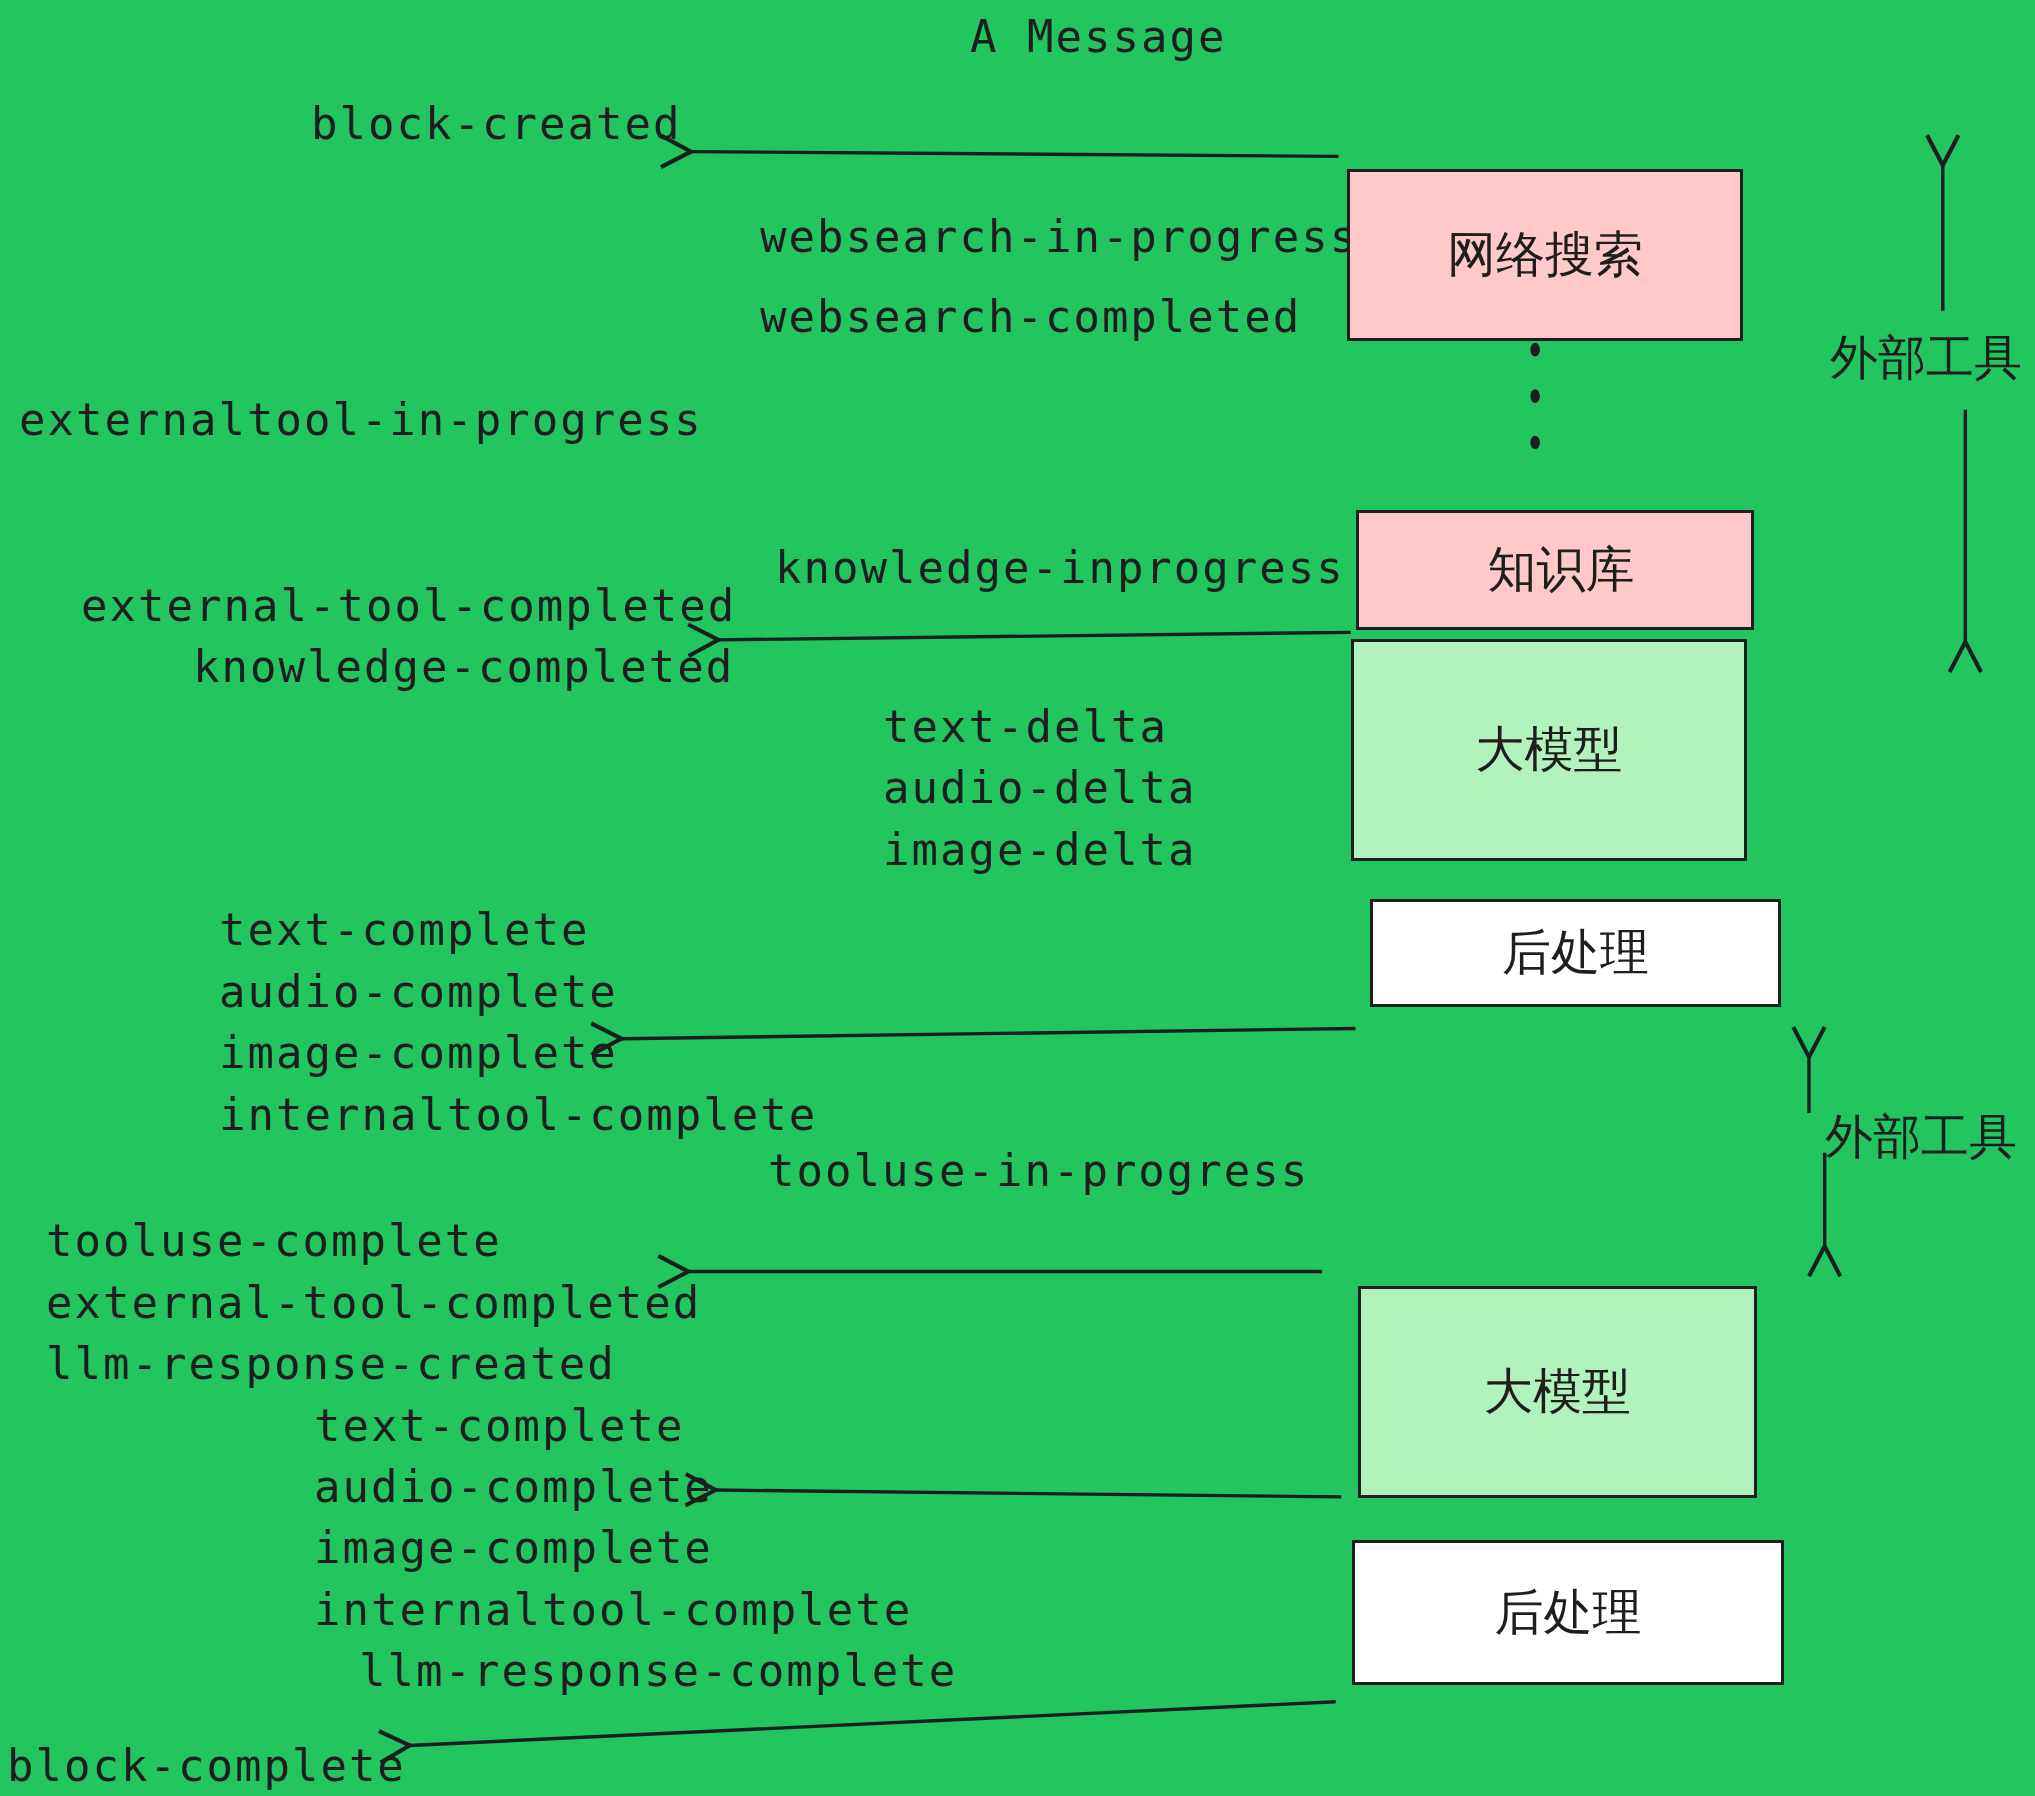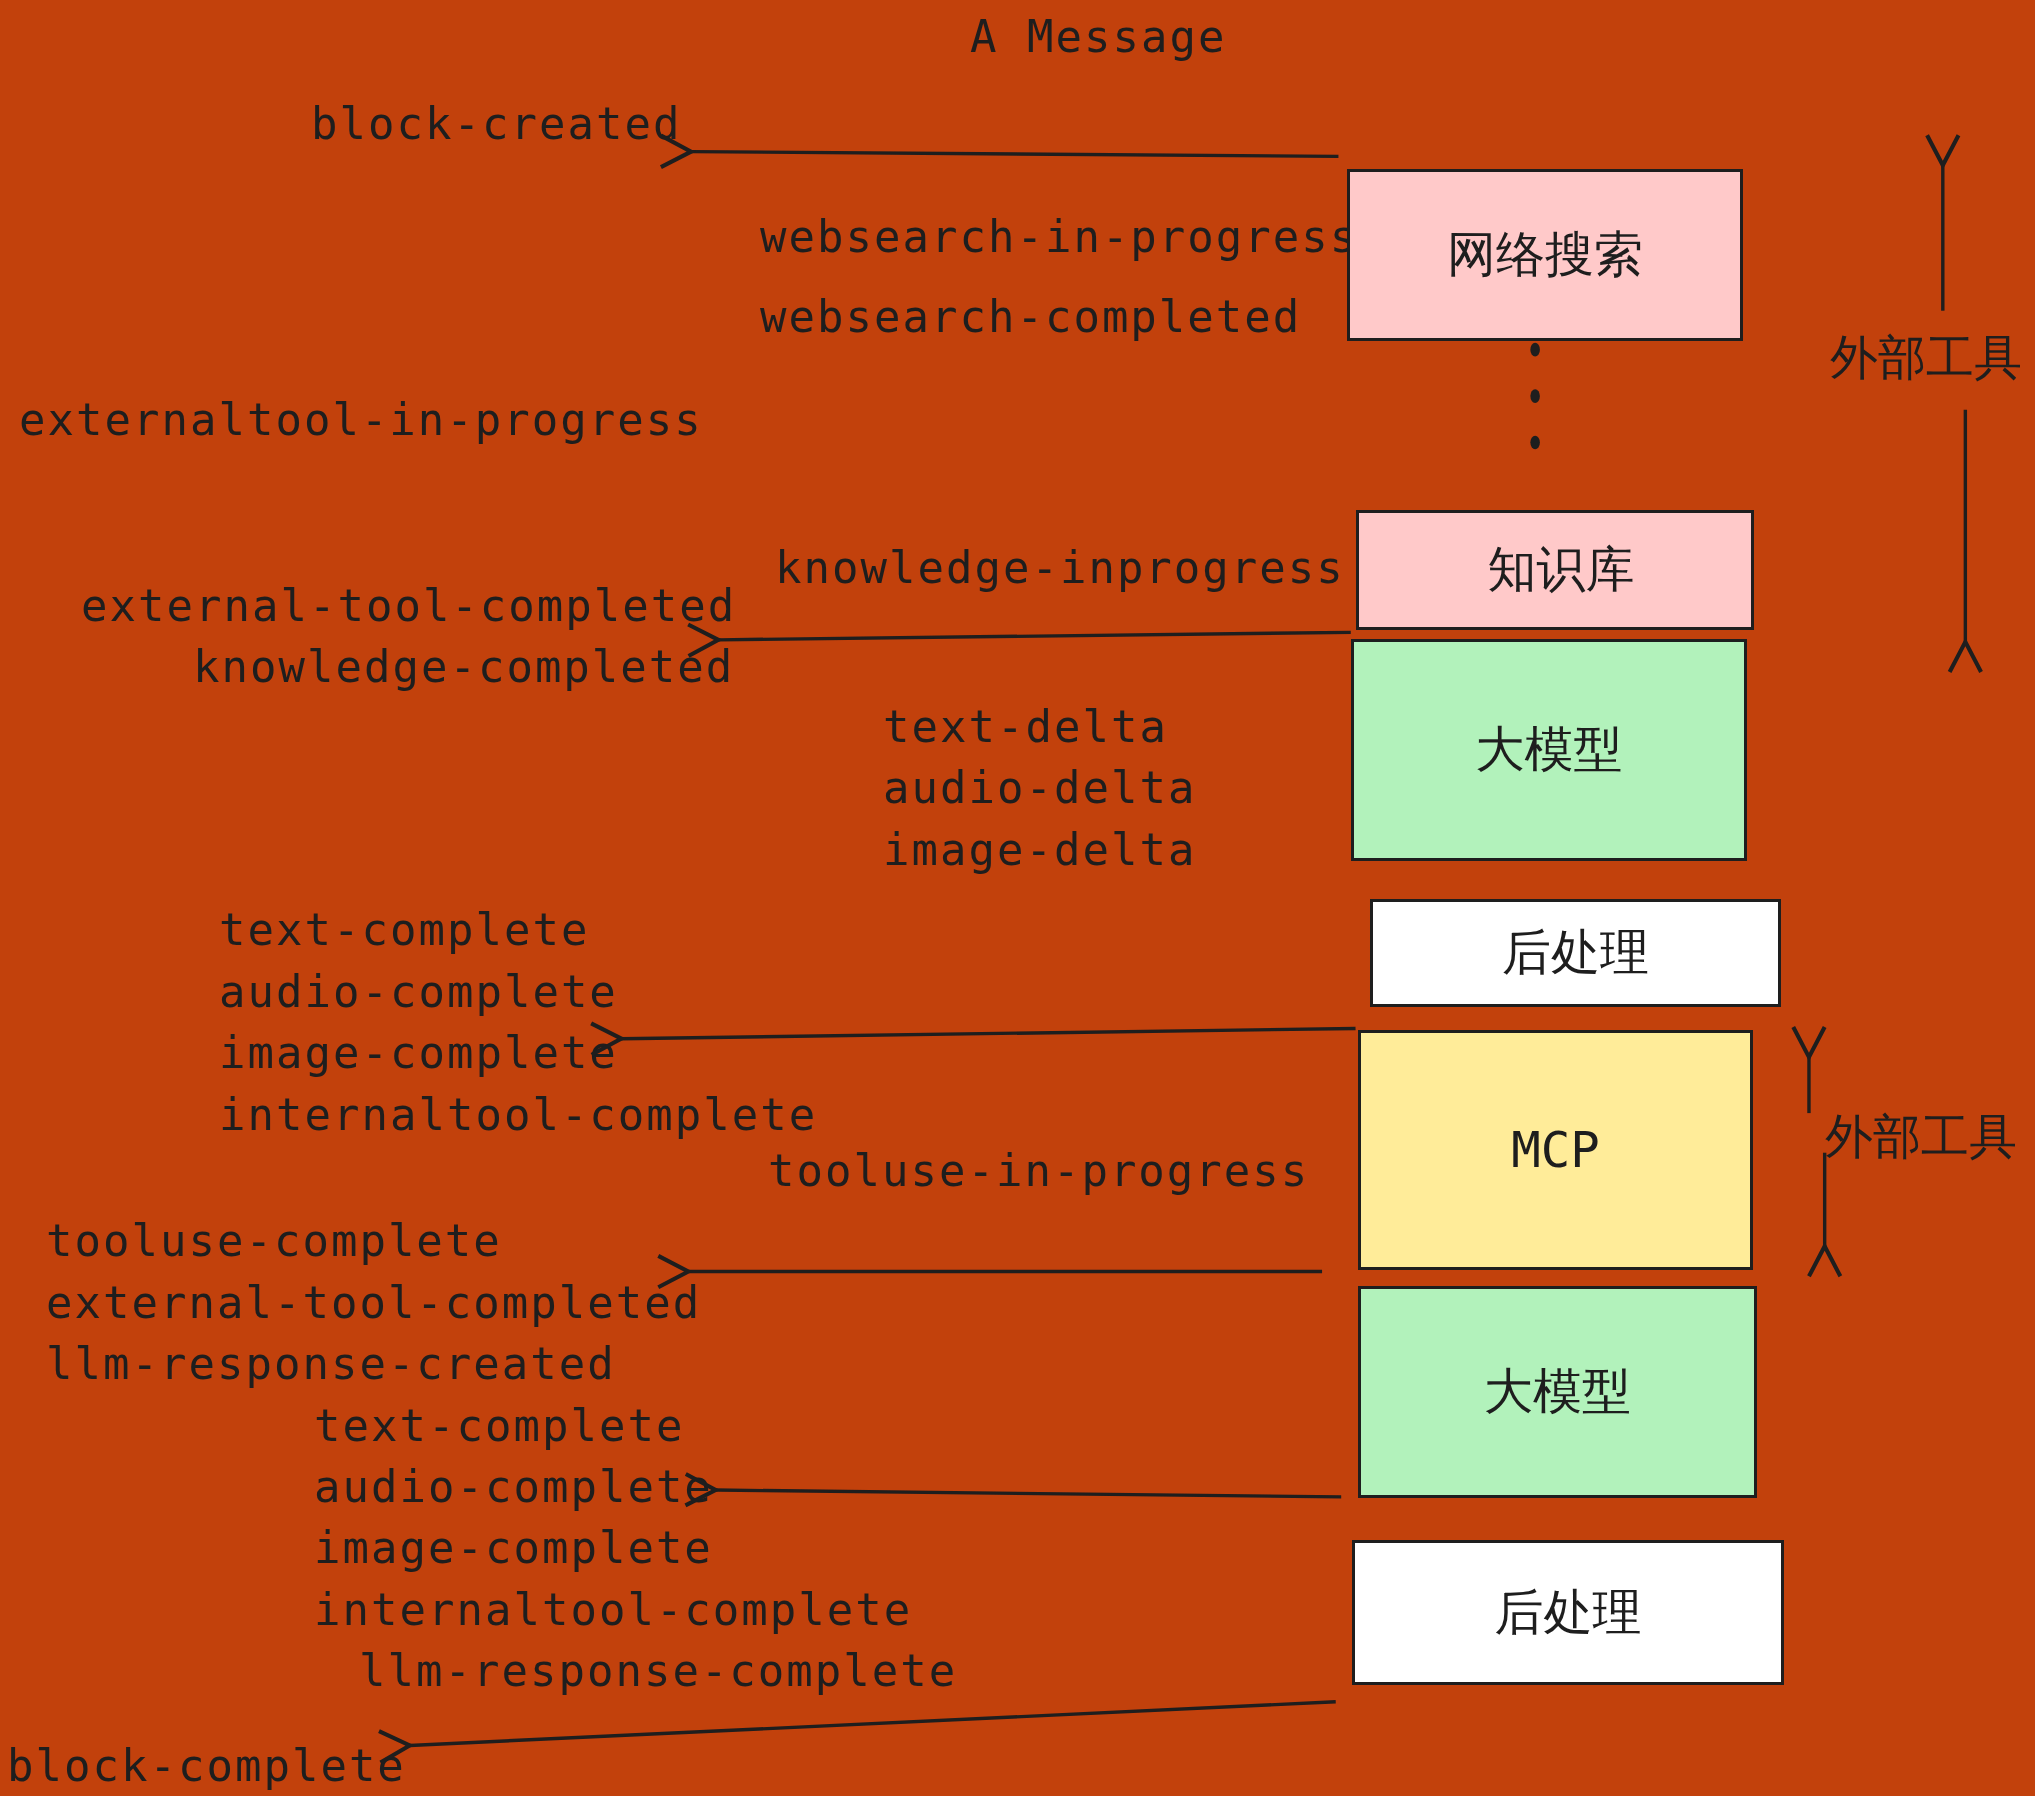--- a/index.html
+++ b/index.html
@@ -1,17 +1,17 @@
 <!DOCTYPE html>
 <html style="font-size:11px"><head>
 <meta charset="utf-8">
 <style>
   html,body{margin:0;padding:0;background:#ffffff;}
   .canvas{
-    position:relative;width:2035px;height:1796px;background:#c2410c;
+    position:relative;width:2035px;height:1796px;background:#22c55e;
     font-family:"DejaVu Sans Mono", monospace;color:#1e1e1e;overflow:hidden;
   }
   .title{
     position:absolute;left:970px;top:15px;font-size:44px;letter-spacing:2px;
     line-height:1;white-space:nowrap;
   }
   .ev{
     position:absolute;font-size:44px;letter-spacing:2px;line-height:1;white-space:nowrap;
   }
   .box{
@@ -86,23 +86,20 @@
   </div>
   <div class="box b1" style="background: rgb(255, 201, 201);">
     <span>知识库</span>
   </div>
   <div class="box b2" style="background: rgb(178, 242, 187);">
     <span>大模型</span>
   </div>
   <div class="box b3" style="background: rgb(255, 255, 255);">
     <span>后处理</span>
   </div>
-  <div class="box b4 mono" style="background: rgb(255, 236, 153);">
-    <span>MCP</span>
-  </div>
   <div class="box b5" style="background: rgb(178, 242, 187);">
     <span>大模型</span>
   </div>
   <div class="box b6" style="background: rgb(255, 255, 255);">
     <span>后处理</span>
   </div>
 
   <div class="side s0">外部工具</div>
   <div class="side s1">外部工具</div>
 

